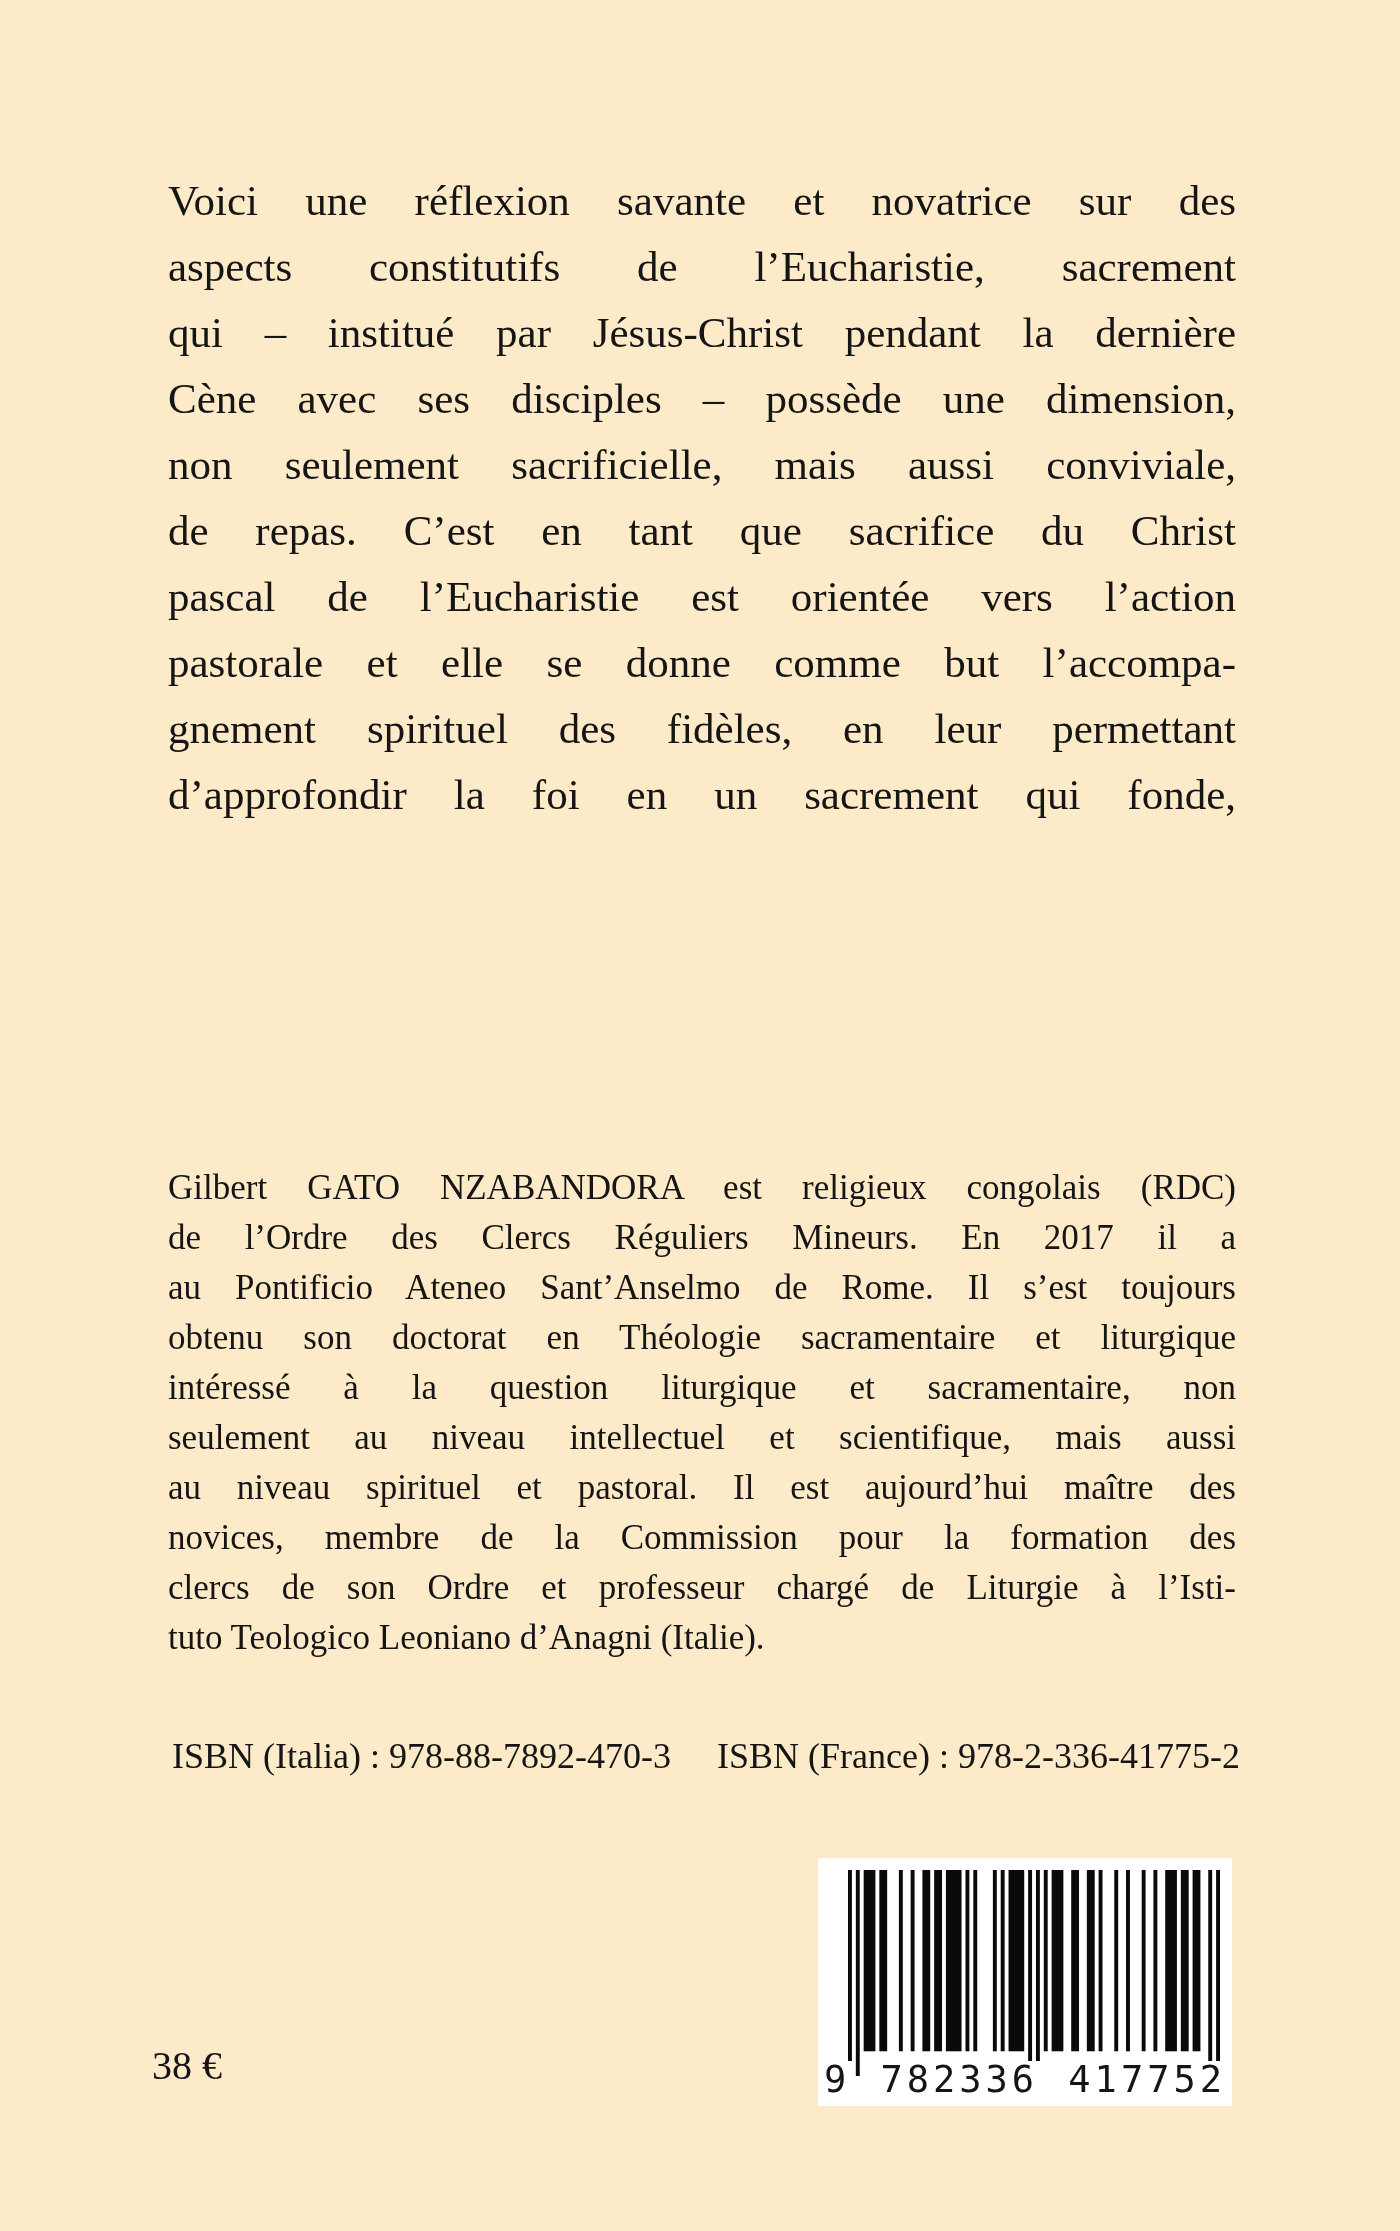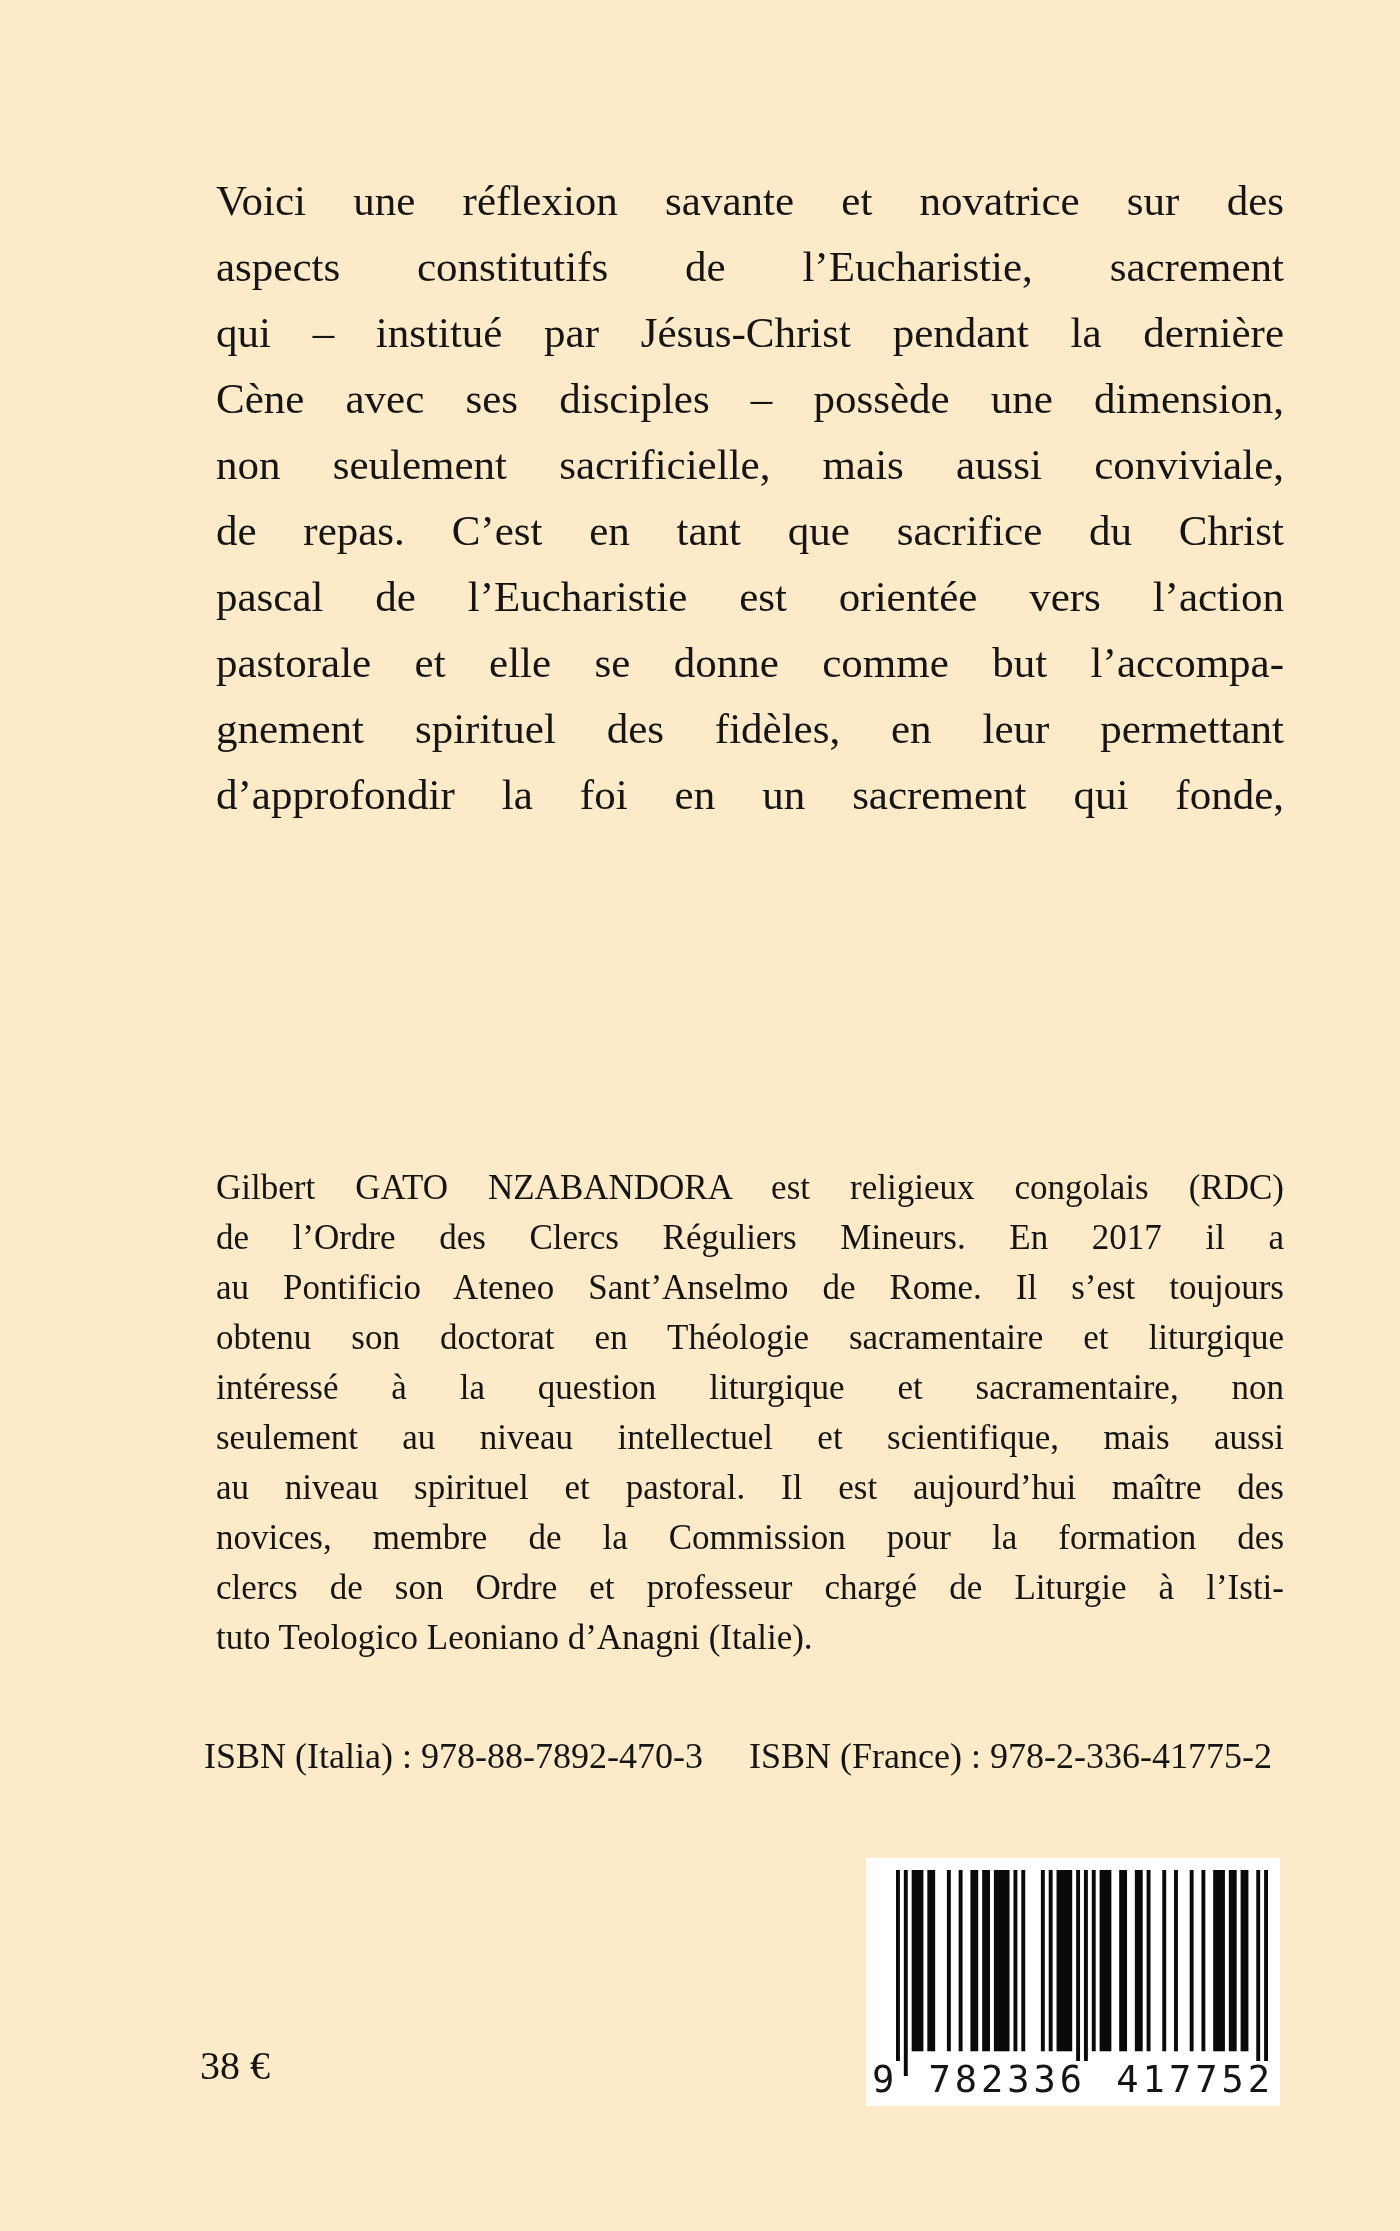--- a/index.html
+++ b/index.html
@@ -5,21 +5,21 @@
   html, body { margin: 0; padding: 0; }
   body {
     width: 1400px;
     height: 2231px;
     position: relative;
     overflow: hidden;
     background: #fdeac9;
     color: #151515;
     font-family: "Liberation Serif", serif;
   }
-  .cover { position: absolute; inset: 0; margin-left: 48px; }
+  .cover { position: absolute; inset: 0; }
 
   .synopsis {
     position: absolute;
     left: 168px;
     top: 168px;
     width: 1068px;
     font-size: 43px;
     line-height: 66px;
   }
   .bio {
@@ -28,21 +28,21 @@
     top: 1163px;
     width: 1068px;
     font-size: 35px;
     line-height: 50px;
   }
   .jline { text-align: justify; text-align-last: justify; }
   .jline-last { text-align-last: left; }
 
   .isbn-row {
     position: absolute;
-    left: 156px;
+    left: 172px;
     top: 1735px;
     width: 1068px;
     display: flex;
     justify-content: space-between;
     font-size: 36px;
   }
 
   .barcode-box {
     position: absolute;
     left: 818px;

